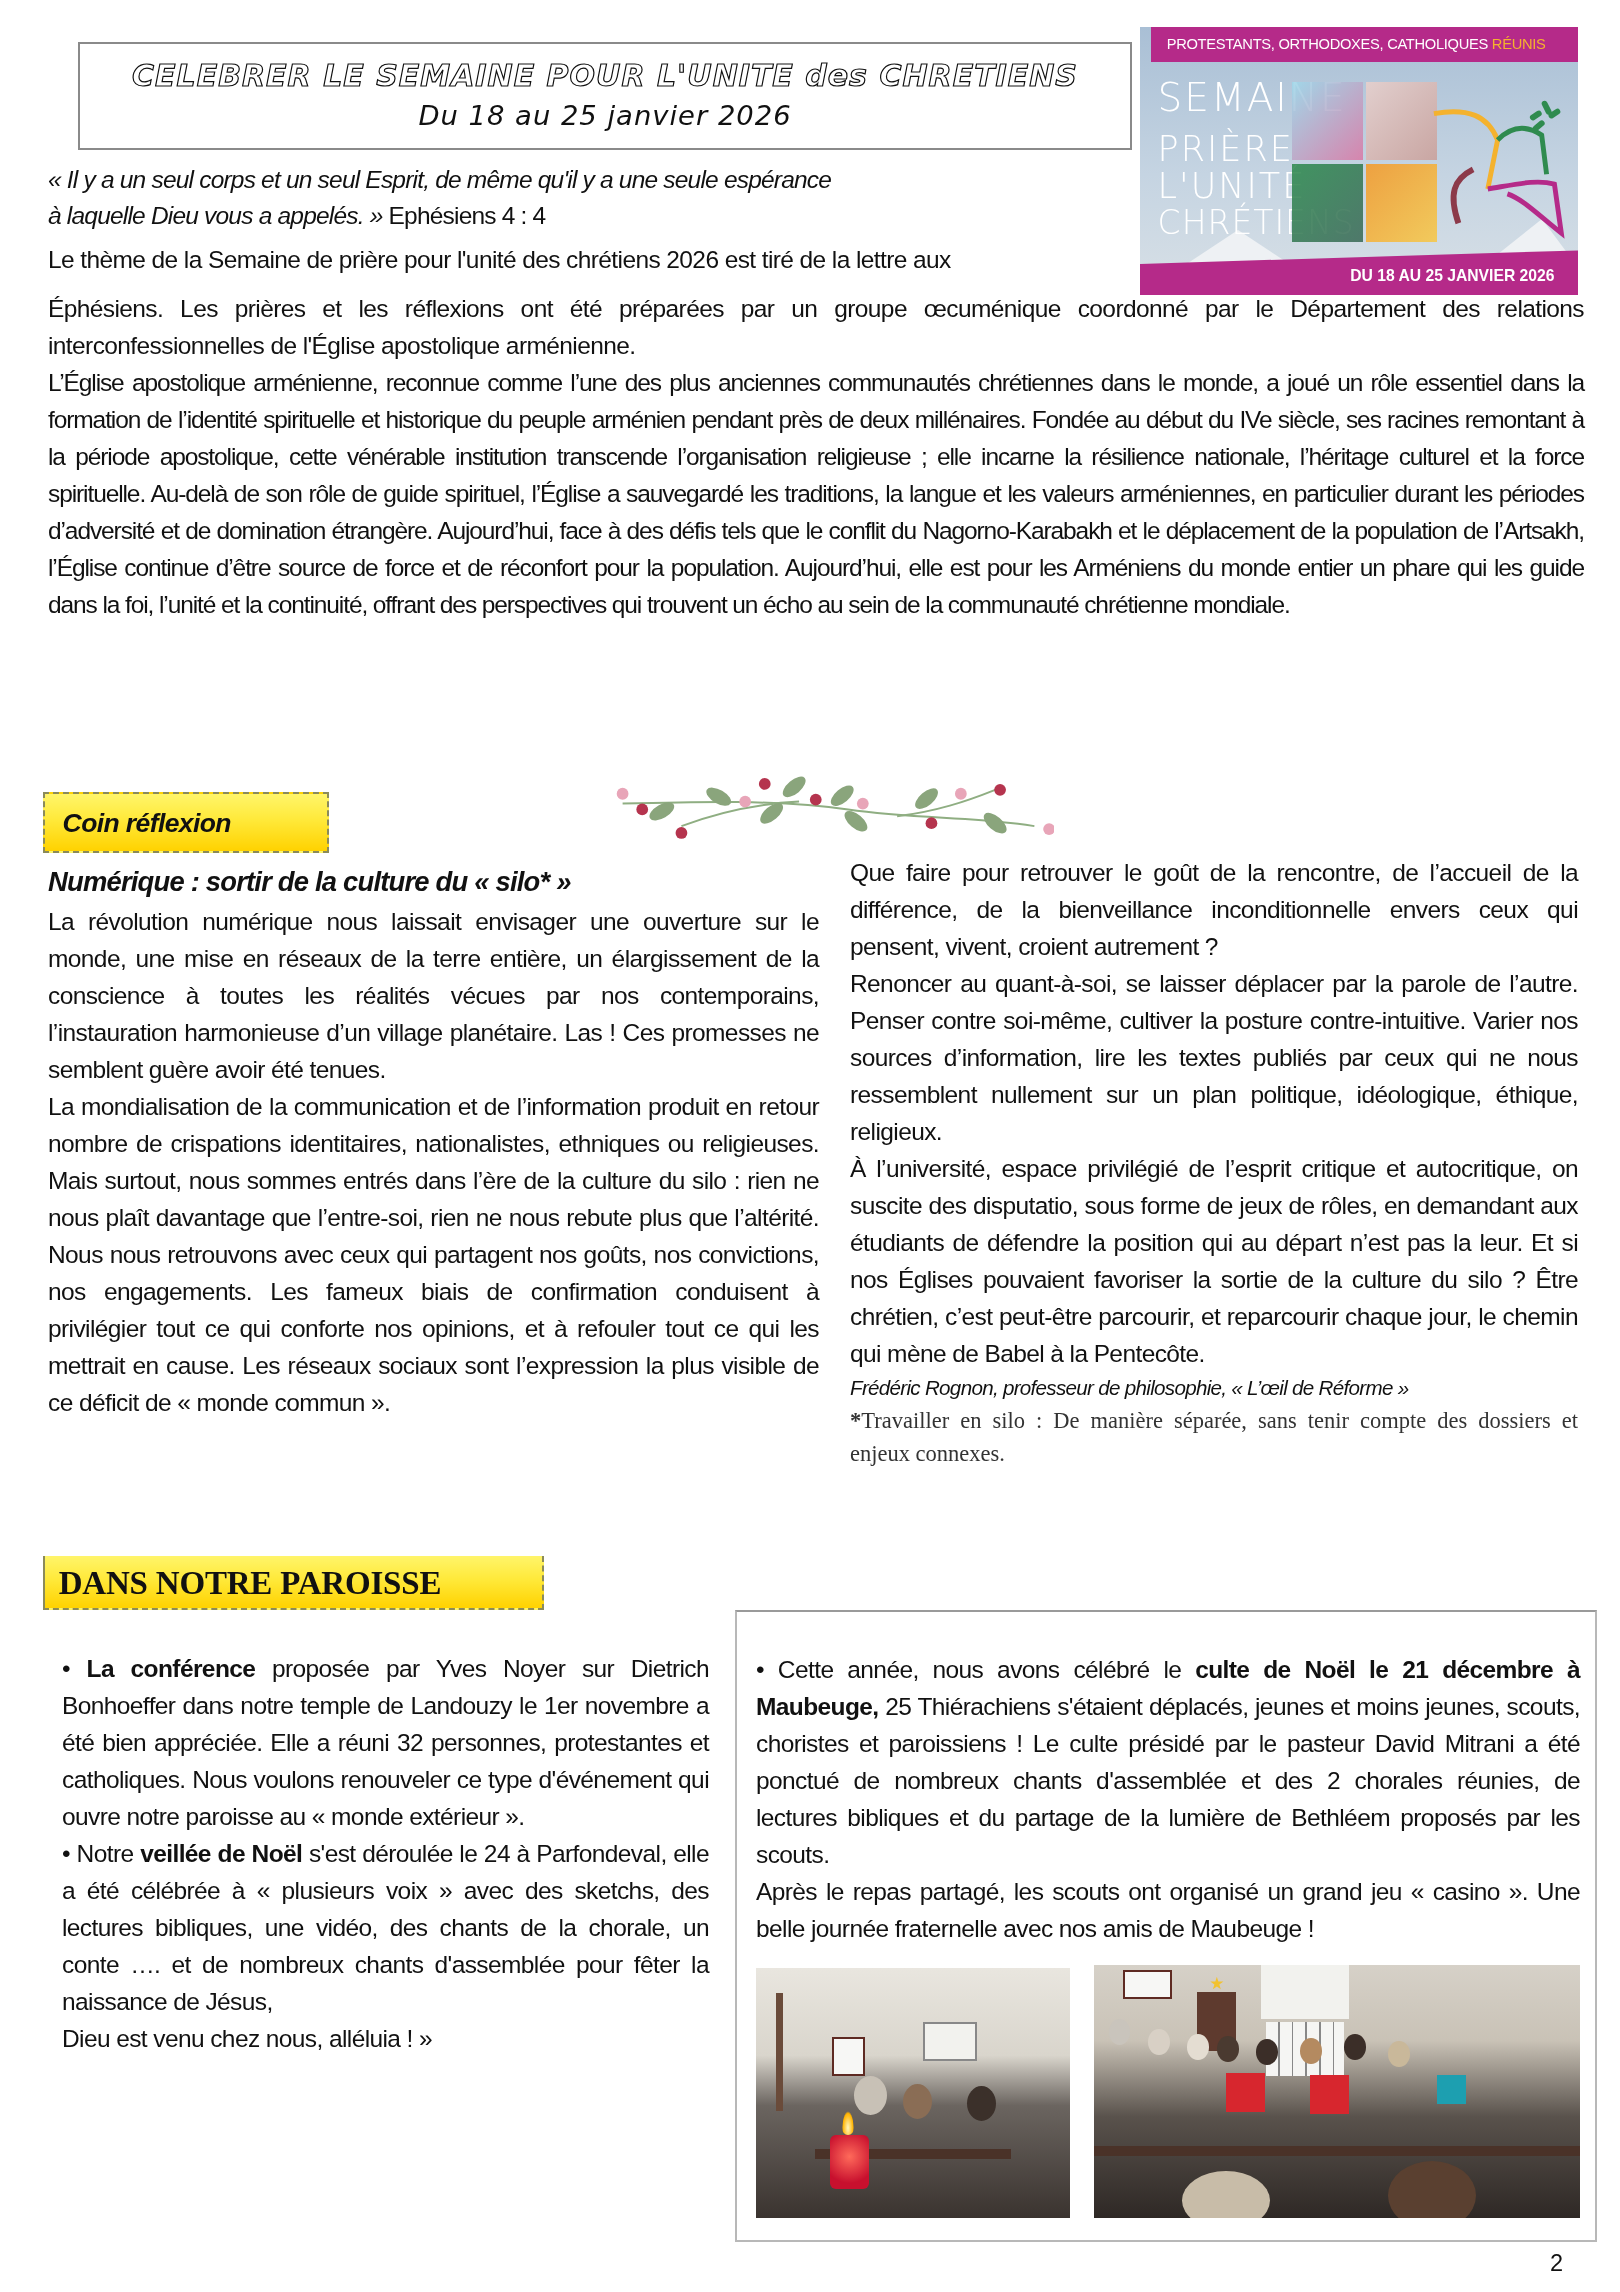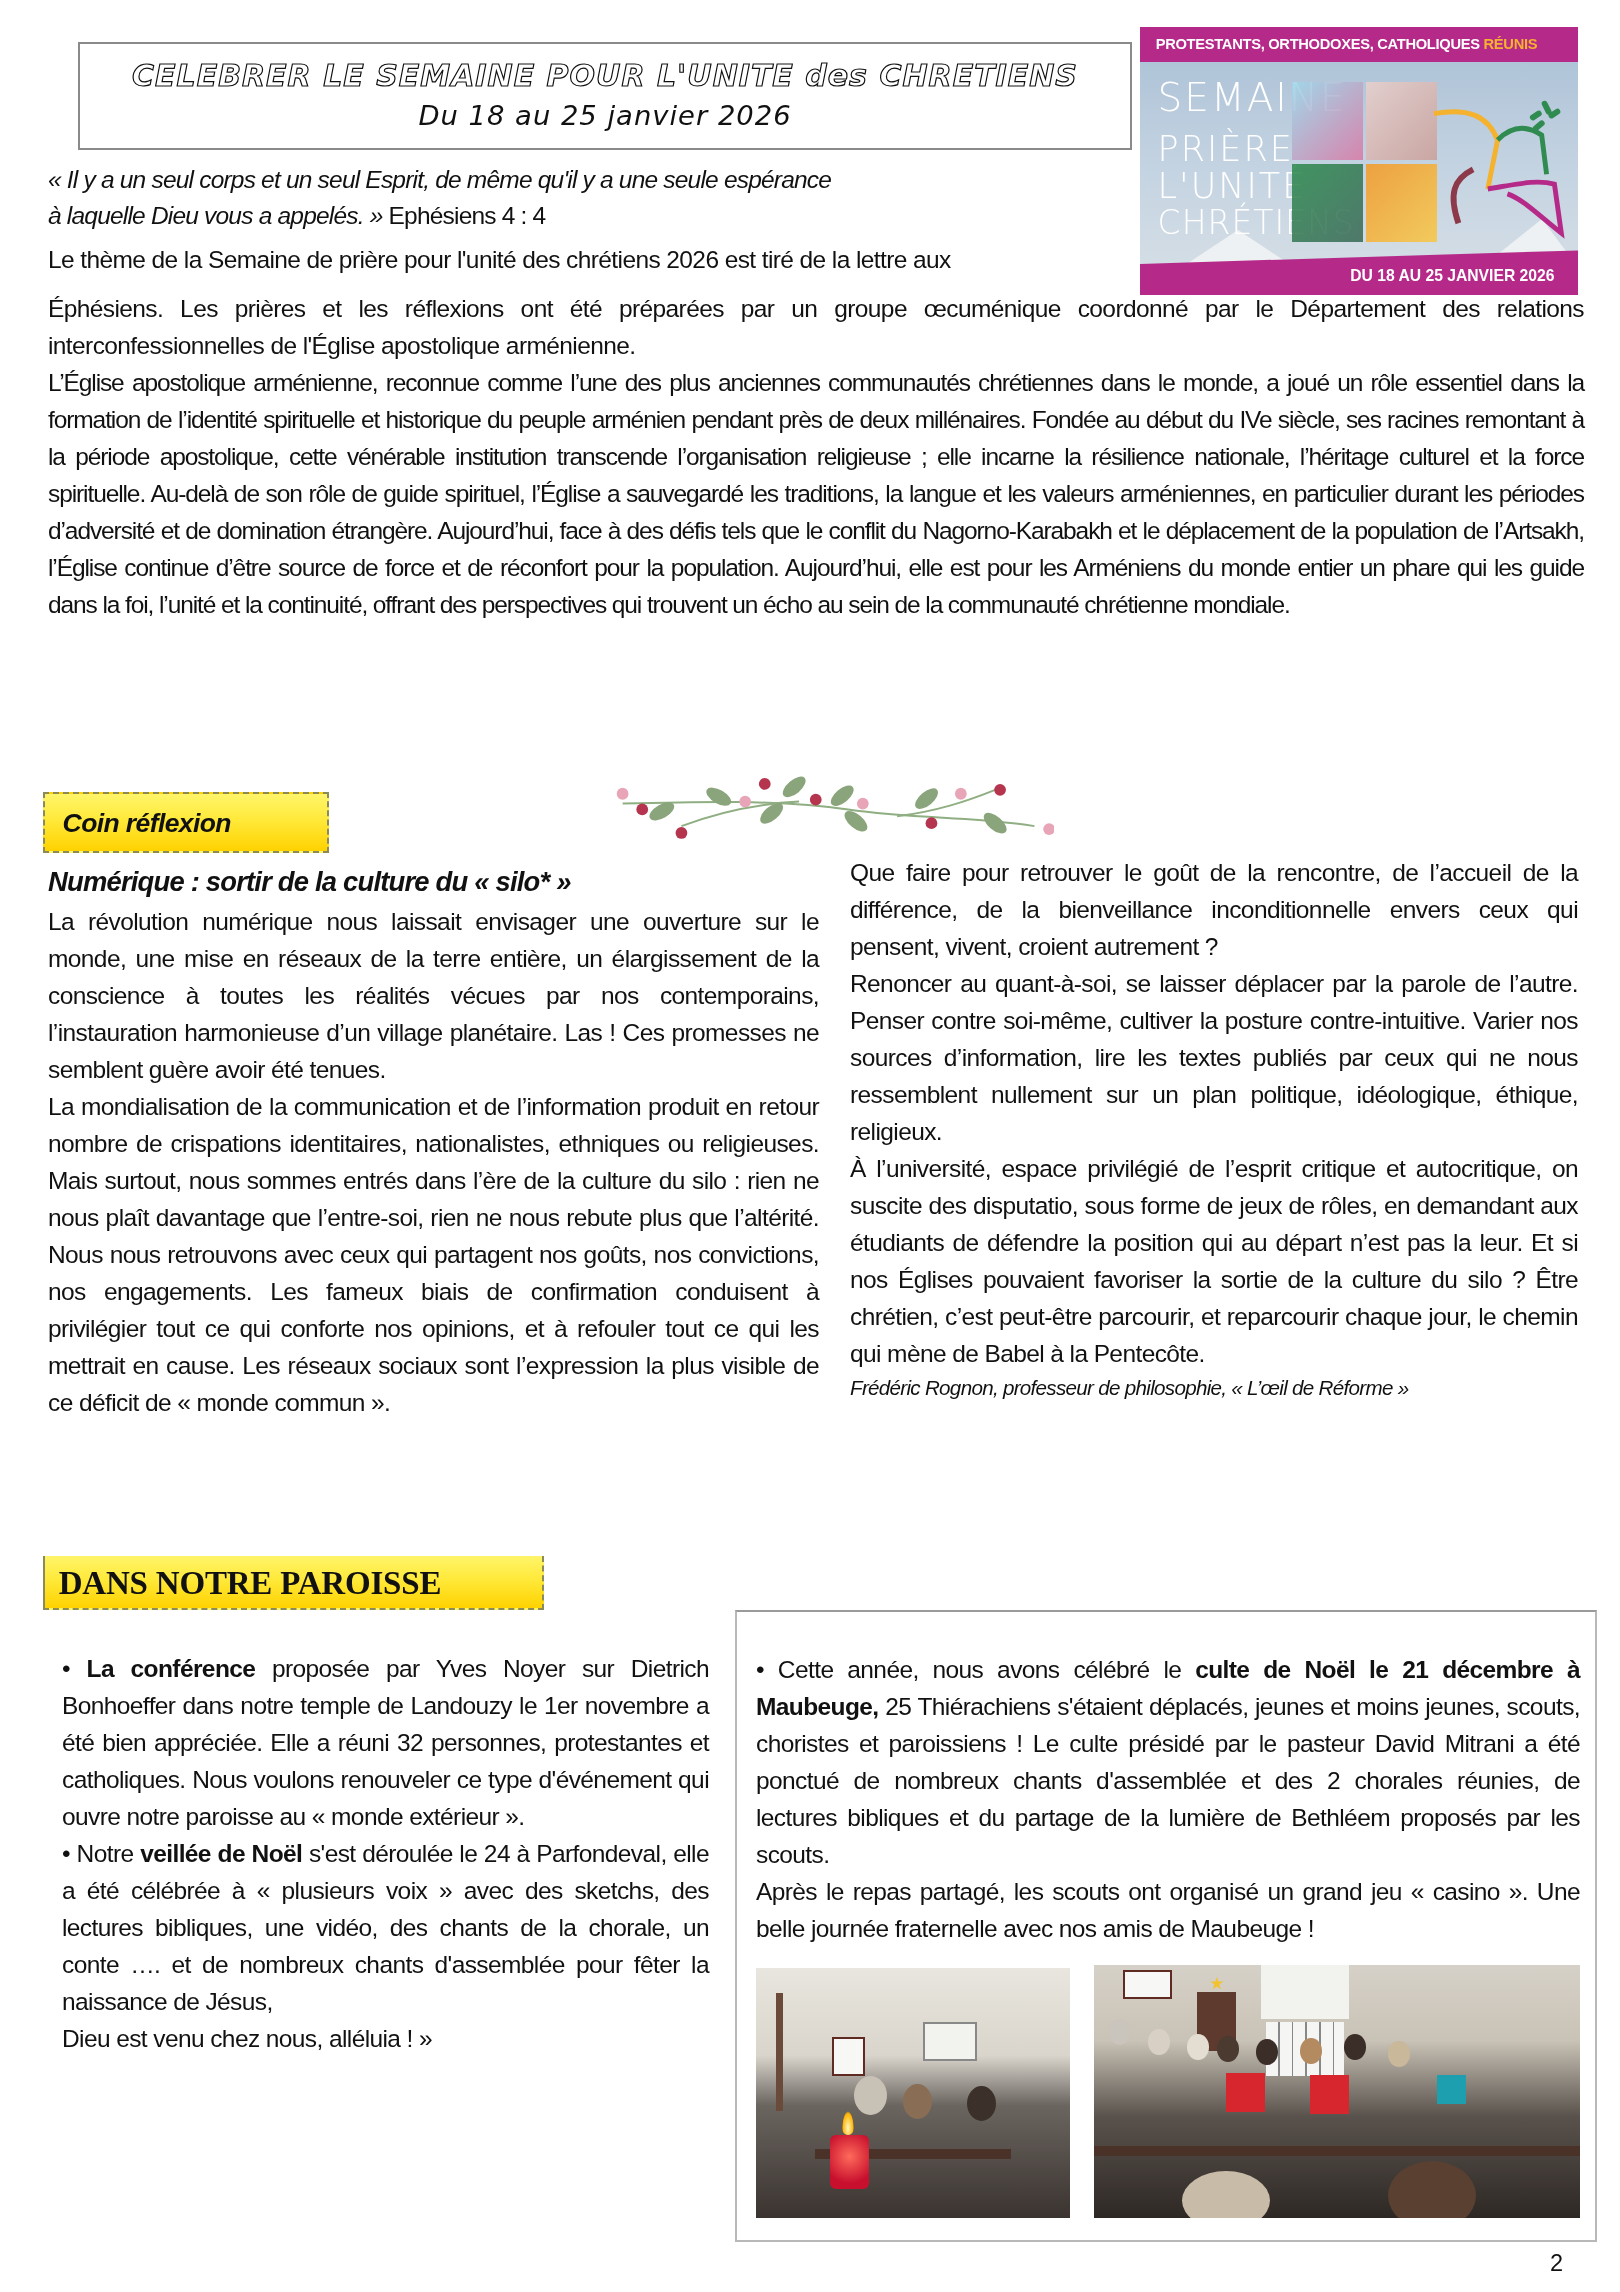--- a/index.html
+++ b/index.html
@@ -12,21 +12,21 @@
   .narrow { letter-spacing: -1.1px; }
 
   
   #title-box { left: 78px; top: 42px; width: 1054px; height: 108px; border: 2px solid #8a8a8a; text-align: center; }
   #title-main { margin-top: 13.7px; font-family: "DejaVu Sans", sans-serif; font-style: italic; font-size: 30px; font-weight: bold; color: #fff; letter-spacing: 1px;
     -webkit-text-stroke: 1.2px #111; text-shadow: 0 0 0 #111; }
   #title-sub { margin-top: 7.8px; font-family: "DejaVu Sans", sans-serif; font-style: italic; font-size: 27.4px; color: #111; letter-spacing: 1px; }
 
   
   #poster { left: 1140px; top: 27.4px; width: 438px; height: 268px; overflow: hidden; background: linear-gradient(180deg, #a9bfd5 0%, #c5d4e2 55%, #d8e0e6 100%); }
-  #poster-top { position: absolute; left: 0; top: 0; width: 100%; height: 35px; background: #b52a89; color: #fff; font-weight: bold; font-size: 14.7px; padding: 8.8px 0 0 15.7px; letter-spacing: -0.3px; font-family: "Liberation Sans", sans-serif; }
+  #poster-top { position: absolute; left: 11px; top: 0; width: 100%; height: 35px; background: #b52a89; color: #fff; font-weight: normal; font-size: 14.7px; padding: 8.8px 0 0 15.7px; letter-spacing: -0.3px; font-family: "Liberation Sans", sans-serif; }
   #poster-top .hl { color: #f4b22e; }
   #poster-bottom { position: absolute; left: 0; bottom: 0; width: 100%; height: 45px; background: #b52a89; color: #fff; font-weight: bold; font-size: 15.7px; text-align: right; padding: 16.7px 23.5px 0 0; clip-path: polygon(0 30%, 100% 0, 100% 100%, 0 100%); }
   #poster-words { position: absolute; left: 17.6px; top: 51px; color: #fff; font-family: "DejaVu Sans", sans-serif; font-weight: 200; line-height: 1; }
   #poster-words .w1 { font-size: 39px; letter-spacing: 2px; }
   #poster-words .w2 { font-size: 35px; letter-spacing: 2px; margin-top: 15px; }
   #poster-words .w3 { font-size: 35px; letter-spacing: 2px; margin-top: 2px; }
   #poster-words .w4 { font-size: 33px; letter-spacing: 1px; margin-top: 2px; }
   .tile { position: absolute; width: 71px; height: 78px; opacity: 0.88; }
   .mountain { position: absolute; width: 0; height: 0; border-left: 59px solid transparent; border-right: 59px solid transparent; border-bottom: 39px solid #eef1f4; }
 
@@ -154,20 +154,21 @@
 <div id="refl-heading" class="abs">Numérique : sortir de la culture du « silo* »</div>
 <div id="refl-left" class="abs txt">
   <p>La révolution numérique nous laissait envisager une ouverture sur le monde, une mise en réseaux de la terre entière, un élargissement de la conscience à toutes les réalités vécues par nos contemporains, l’instauration harmonieuse d’un village planétaire. Las ! Ces promesses ne semblent guère avoir été tenues.</p>
   <p>La mondialisation de la communication et de l’information produit en retour nombre de crispations identitaires, nationalistes, ethniques ou religieuses. Mais surtout, nous sommes entrés dans l’ère de la culture du silo : rien ne nous plaît davantage que l’entre-soi, rien ne nous rebute plus que l’altérité. Nous nous retrouvons avec ceux qui partagent nos goûts, nos convictions, nos engagements. Les fameux biais de confirmation conduisent à privilégier tout ce qui conforte nos opinions, et à refouler tout ce qui les mettrait en cause. Les réseaux sociaux sont l’expression la plus visible de ce déficit de « monde commun ».</p>
 </div>
 <div id="refl-right" class="abs txt">
   <p>Que faire pour retrouver le goût de la rencontre, de l’accueil de la différence, de la bienveillance inconditionnelle envers ceux qui pensent, vivent, croient autrement ?</p>
   <p>Renoncer au quant-à-soi, se laisser déplacer par la parole de l’autre. Penser contre soi-même, cultiver la posture contre-intuitive. Varier nos sources d’information, lire les textes publiés par ceux qui ne nous ressemblent nullement sur un plan politique, idéologique, éthique, religieux.</p>
   <p>À l’université, espace privilégié de l’esprit critique et autocritique, on suscite des disputatio, sous forme de jeux de rôles, en demandant aux étudiants de défendre la position qui au départ n’est pas la leur. Et si nos Églises pouvaient favoriser la sortie de la culture du silo ? Être chrétien, c’est peut-être parcourir, et reparcourir chaque jour, le chemin qui mène de Babel à la Pentecôte.</p>
   <p id="refl-sig">Frédéric Rognon, professeur de philosophie, « L’œil de Réforme »</p>
+  <p id="refl-note"><b>*</b><span>Travailler en silo : De manière séparée, sans tenir compte des dossiers et enjeux connexes.</span></p>
 </div>
 
 <div id="banner-paroisse" class="abs banner">
   <span>DANS NOTRE PAROISSE</span>
 </div>
 
 <div id="par-left" class="abs txt">
   <p><span>• </span><b>La conférence</b><span> proposée par Yves Noyer  sur Dietrich Bonhoeffer  dans notre temple de  Landouzy le 1er novembre  a été bien appréciée. Elle a réuni 32 personnes, protestantes et catholiques. Nous voulons renouveler ce type d'événement qui ouvre notre paroisse au «  monde extérieur  ».</span></p>
   <p><span>• Notre </span><b>veillée de Noël</b><span> s'est déroulée le 24 à Parfondeval, elle a été célébrée à « plusieurs voix » avec des sketchs, des lectures bibliques, une vidéo, des chants de la chorale, un conte …. et de nombreux chants d'assemblée pour fêter la naissance  de Jésus,</span></p>
   <p>Dieu est venu chez nous, alléluia ! »</p>

